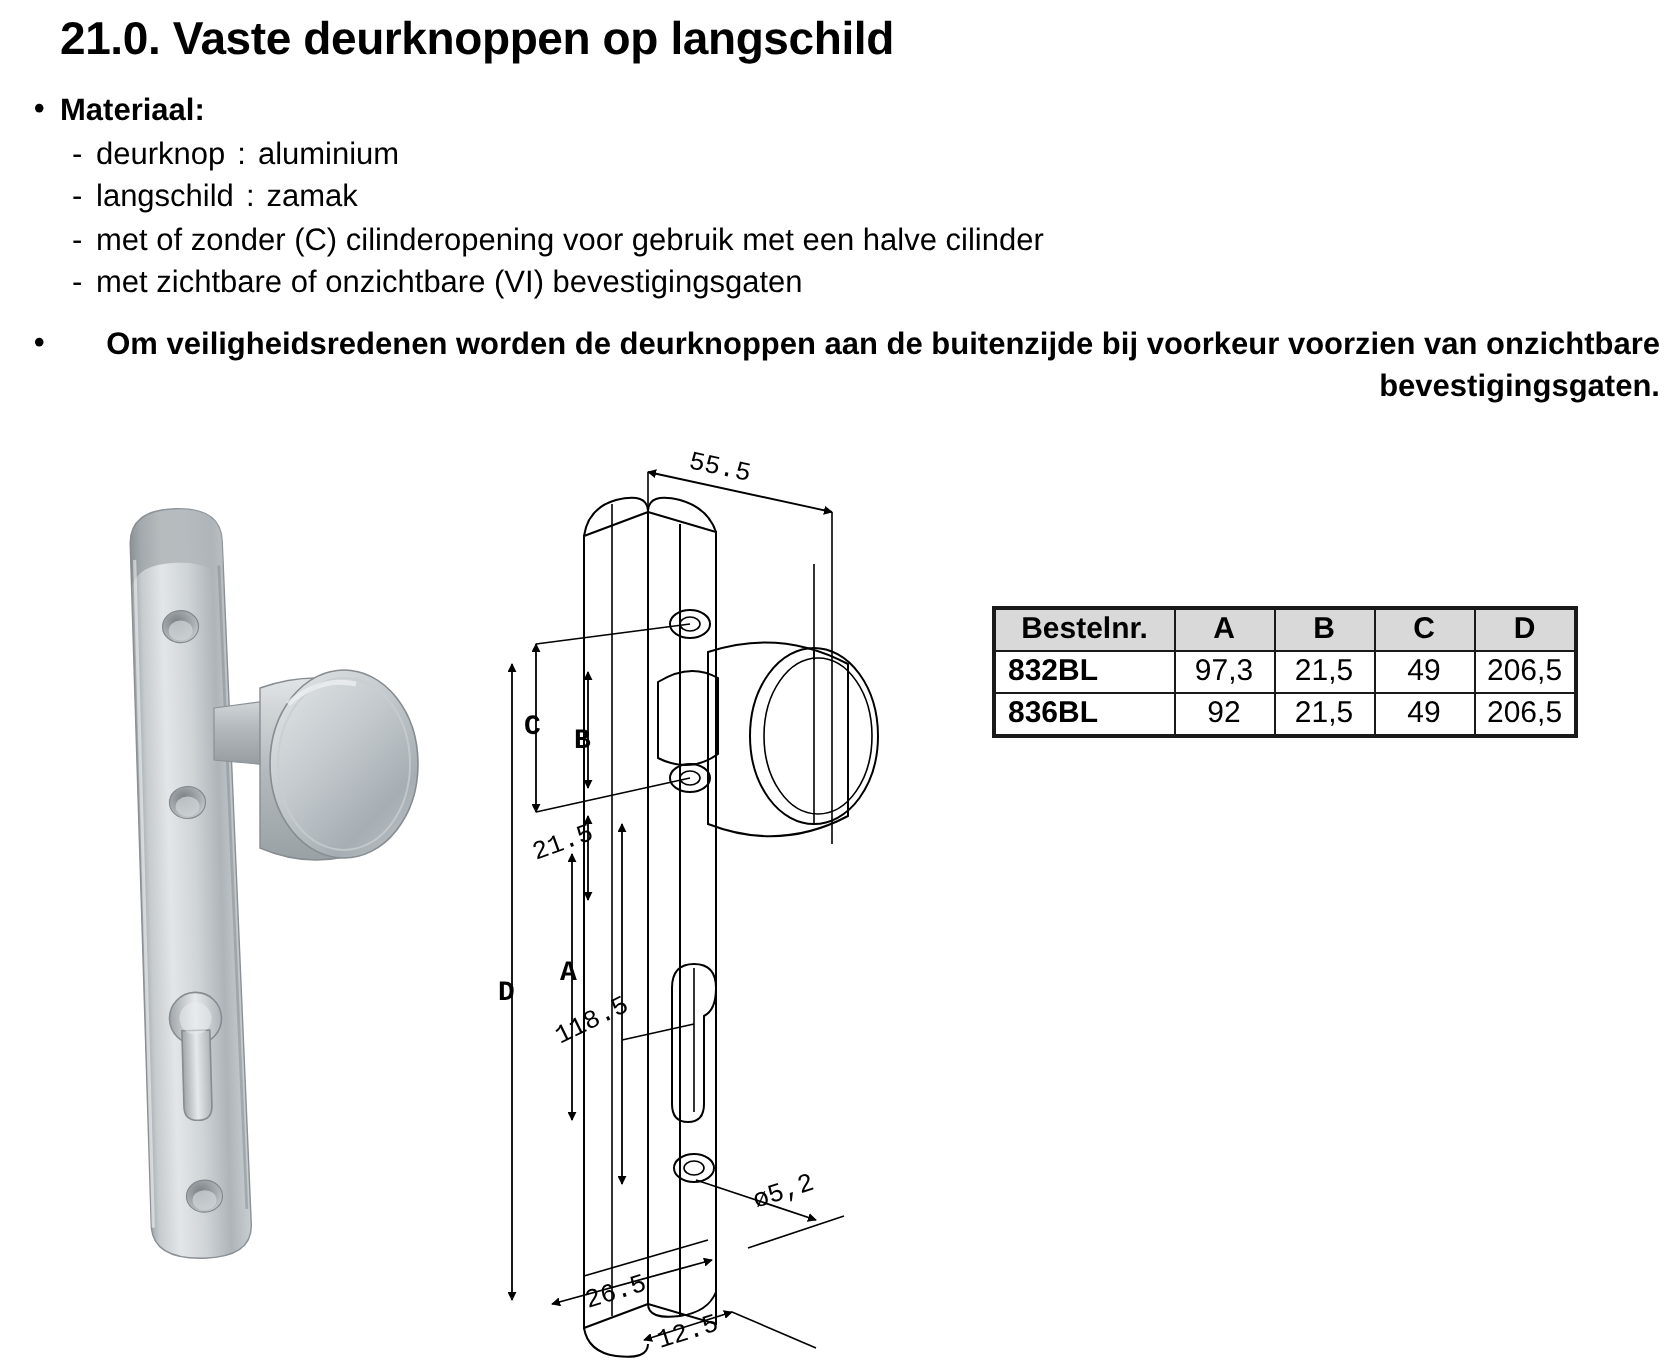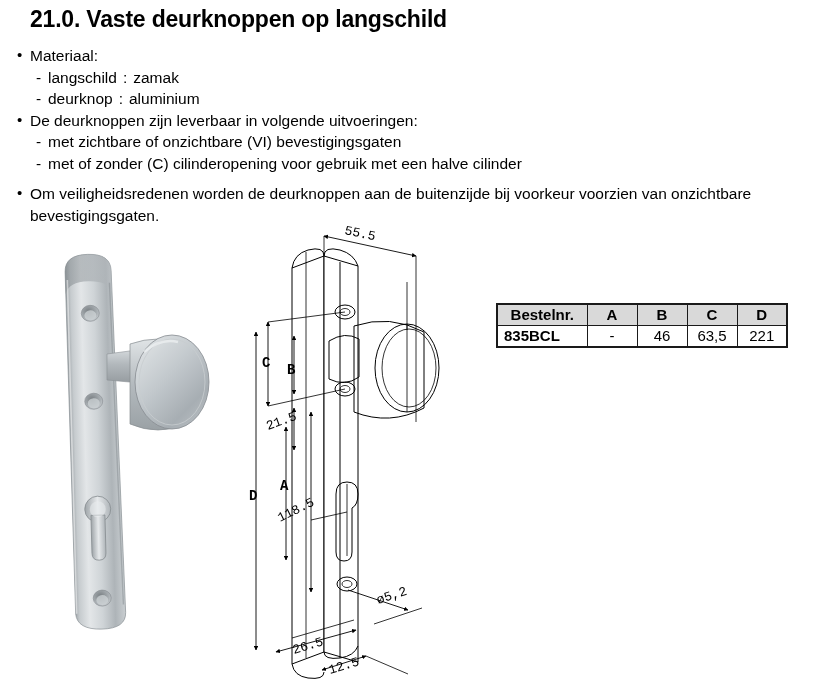--- a/index.html
+++ b/index.html
@@ -33,29 +33,30 @@
     left: 16px;
     top: 45px;
     width: 810px;
     font-size: 15.5px;
     line-height: 21.5px;
   }
   .blt {
     position: relative;
     padding-left: 14px;
     white-space: nowrap;
+    font-weight: bold;
   }
   .blt::before {
     content: "\2022";
     position: absolute;
     left: 1px;
     top: -1px;
     font-size: 15px;
   }
-  .blt.wrap { white-space: normal; width: 800px; }
+  .blt.wrap { white-space: normal; width: 800px; text-align: right; }
   .dash {
     position: relative;
     padding-left: 32px;
     white-space: nowrap;
   }
   .dash::before {
     content: "-";
     position: absolute;
     left: 20px;
     top: 0;
@@ -119,34 +120,31 @@
 
 <div class="page-heading">21.0. Vaste deurknoppen op langschild</div>
 
 <div class="body-text">
 
   <div class="blt">
     <span>Materiaal:</span>
   </div>
 
   <div class="dash">
+    <span>deurknop</span><span class="sp"></span>:<span class="sp"></span><span>aluminium</span>
+  </div>
+
+  <div class="dash">
     <span>langschild</span><span class="sp"></span>:<span class="sp"></span><span>zamak</span>
   </div>
 
-  <div class="dash">
-    <span>deurknop</span><span class="sp"></span>:<span class="sp"></span><span>aluminium</span>
-  </div>
-
-
-  <div class="blt">
-    <span>De deurknoppen zijn leverbaar in volgende uitvoeringen:</span>
-  </div>
-
+
+
+  <div class="dash">met of zonder (C) cilinderopening voor gebruik met een halve cilinder</div>
   <div class="dash">met zichtbare of onzichtbare (VI) bevestigingsgaten</div>
-  <div class="dash">met of zonder (C) cilinderopening voor gebruik met een halve cilinder</div>
 
   <div class="gap"></div>
 
   <div class="blt wrap">
     <span>Om veiligheidsredenen worden de deurknoppen aan de buitenzijde bij voorkeur voorzien van onzichtbare bevestigingsgaten.</span>
   </div>
 </div>
 
 <svg class="photo" viewBox="0 0 190 388">
   <defs>
@@ -332,21 +330,28 @@
       <tr>
         <th class="hcode">Bestelnr.</th>
         <th class="hdim">A</th>
         <th class="hdim">B</th>
         <th class="hdim">C</th>
         <th class="hdim">D</th>
       </tr>
     </thead>
     <tbody>
       <tr>
-        <td class="code">835BCL</td>
-        <td class="val">-</td>
-        <td class="val">46</td>
-        <td class="val">63,5</td>
-        <td class="val">221</td>
+        <td class="code">832BL</td>
+        <td class="val">97,3</td>
+        <td class="val">21,5</td>
+        <td class="val">49</td>
+        <td class="val">206,5</td>
+      </tr>
+      <tr>
+        <td class="code">836BL</td>
+        <td class="val">92</td>
+        <td class="val">21,5</td>
+        <td class="val">49</td>
+        <td class="val">206,5</td>
       </tr>
     </tbody>
   </table>
 </div>
 
 </body></html>

